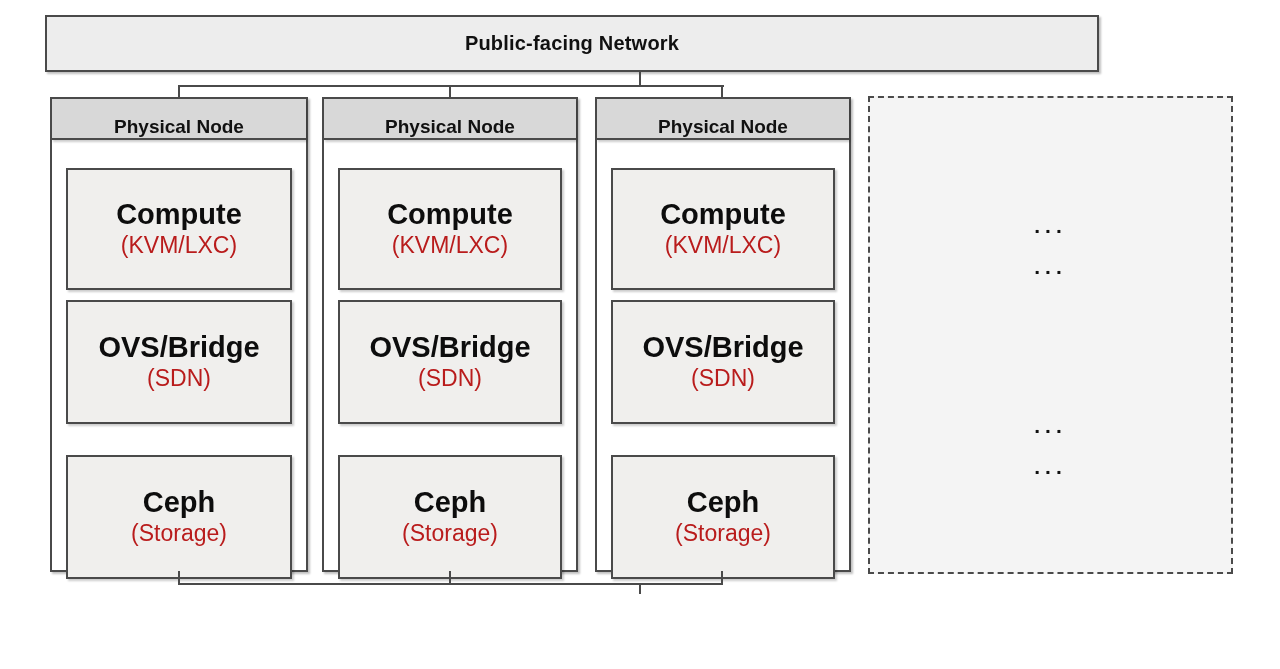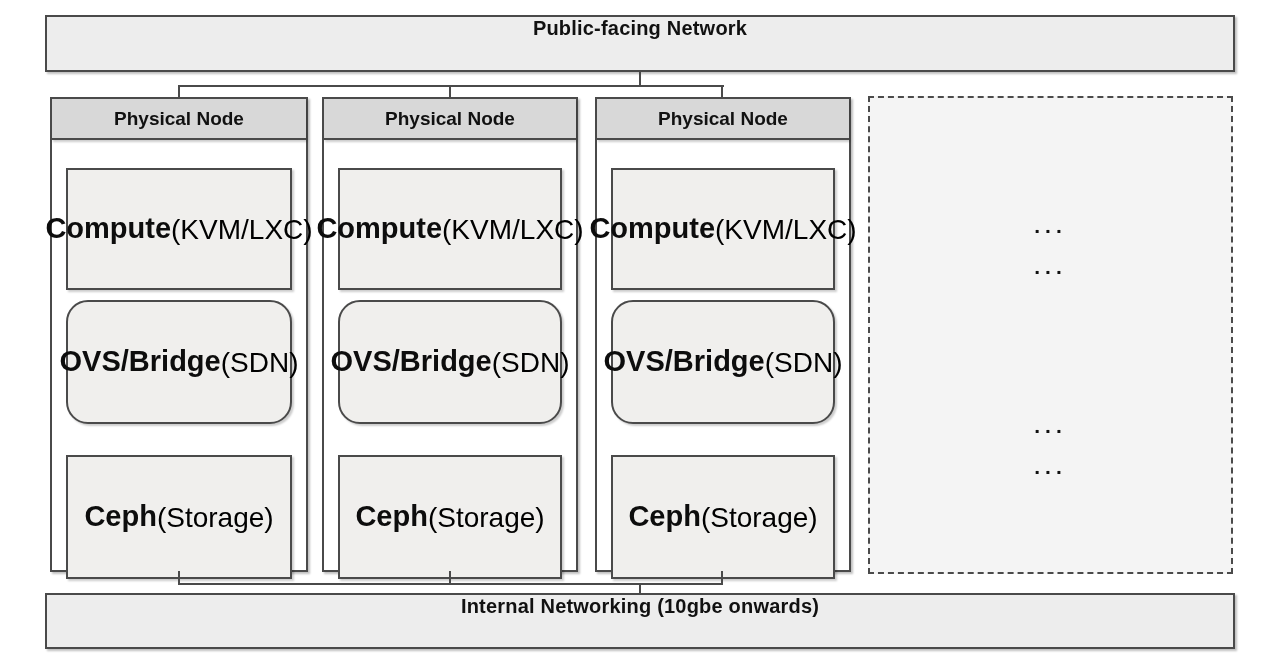--- a/index.html
+++ b/index.html
@@ -6,25 +6,25 @@
   #canvas{
     position:relative;
     width:1280px;height:669px;
     background:var(--canvas-bg,#ffffff);
     font-family:"Liberation Sans","DejaVu Sans",sans-serif;
     color:var(--text-color,#111111);
     overflow:hidden;
   }
   
   .bar{
-    position:absolute;left:45px;width:1190px;height:57px;
+    position:absolute;left:45px;width:1054px;height:57px;
     background:var(--bar-fill,#ededed);
     border:2px solid var(--border-color,#4a4a4a);
     box-sizing:border-box;
-    display:flex;justify-content:center;
+    display:flex;align-items:center;justify-content:center;
     box-shadow:2px 2px 2px rgba(0,0,0,.25);
   }
   .bar span{font-weight:bold;font-size:20px;letter-spacing:.2px;}
   .top-bar{top:15px;}
   .bottom-bar{top:593px;height:56px;}
   
   .line{position:absolute;background:var(--border-color,#4a4a4a);}
   .c-top-center {left:639px;top:71px;width:2px;height:16px;}
   .c-top-h      {left:178px;top:85px;width:546px;height:2px;}
   .c-top-v1     {left:178px;top:85px;width:2px;height:13px;}
@@ -44,38 +44,38 @@
     box-shadow:2px 2px 2px rgba(0,0,0,.25);
   }
   .node-1{left:50px;width:258px;}
   .node-2{left:322px;width:256px;}
   .node-3{left:595px;width:256px;}
   .node-header{
     position:absolute;top:0;left:0;right:0;height:41px;
     background:var(--header-fill,#d8d8d8);
     border-bottom:2px solid var(--border-color,#4a4a4a);
     box-sizing:border-box;
-    display:flex;align-items:center;justify-content:center;
+    display:flex;align-items:flex-end;justify-content:center;
     box-shadow:1px 2px 2px rgba(0,0,0,.2);
   }
   .node-header span{font-weight:bold;font-size:19px;}
   .inner-box{
     position:absolute;left:14px;right:14px;
     background:var(--inner-fill,#f0efed);
     border:2px solid var(--border-color,#4a4a4a);
     box-sizing:border-box;
-    display:flex;flex-direction:row;align-items:center;justify-content:center;
+    display:flex;flex-direction:column;align-items:center;justify-content:center;
     box-shadow:2px 2px 2px rgba(0,0,0,.2);
     text-align:center;
   }
   .box-1{top:69px;height:122px;}
-  .box-2{top:201px;height:124px;border-radius:22px;}
+  .box-2{top:201px;height:124px;}
   .box-3{top:356px;height:124px;}
   .box-title{font-weight:bold;font-size:29px;line-height:1.15;color:#0d0d0d;}
-  .box-subtitle{font-size:28px;line-height:1.25;color:#000000;}
+  .box-subtitle{font-size:23px;line-height:1.25;color:#b91c1c;}
   
   .dashed-box{
     position:absolute;left:868px;top:96px;width:365px;height:478px;
     background:var(--dashed-fill,#f4f4f4);
     border:2px dashed var(--border-color,#4a4a4a);
     box-sizing:border-box;
   }
   .dots,.more-label{
     position:absolute;left:0;right:0;text-align:center;
   }
@@ -161,17 +161,14 @@
     <span class="dots dots-3">...</span>
     <span class="dots dots-4">...</span>
   </div>
 
   <div class="line c-bot-v1"></div>
   <div class="line c-bot-v2"></div>
   <div class="line c-bot-v3"></div>
   <div class="line c-bot-h"></div>
   <div class="line c-bot-center"></div>
 
-  <div class="bar bottom-bar">
-    <span>Internal Networking (10gbe onwards)</span>
-  </div>
 
 </div>
 
 </body></html>

